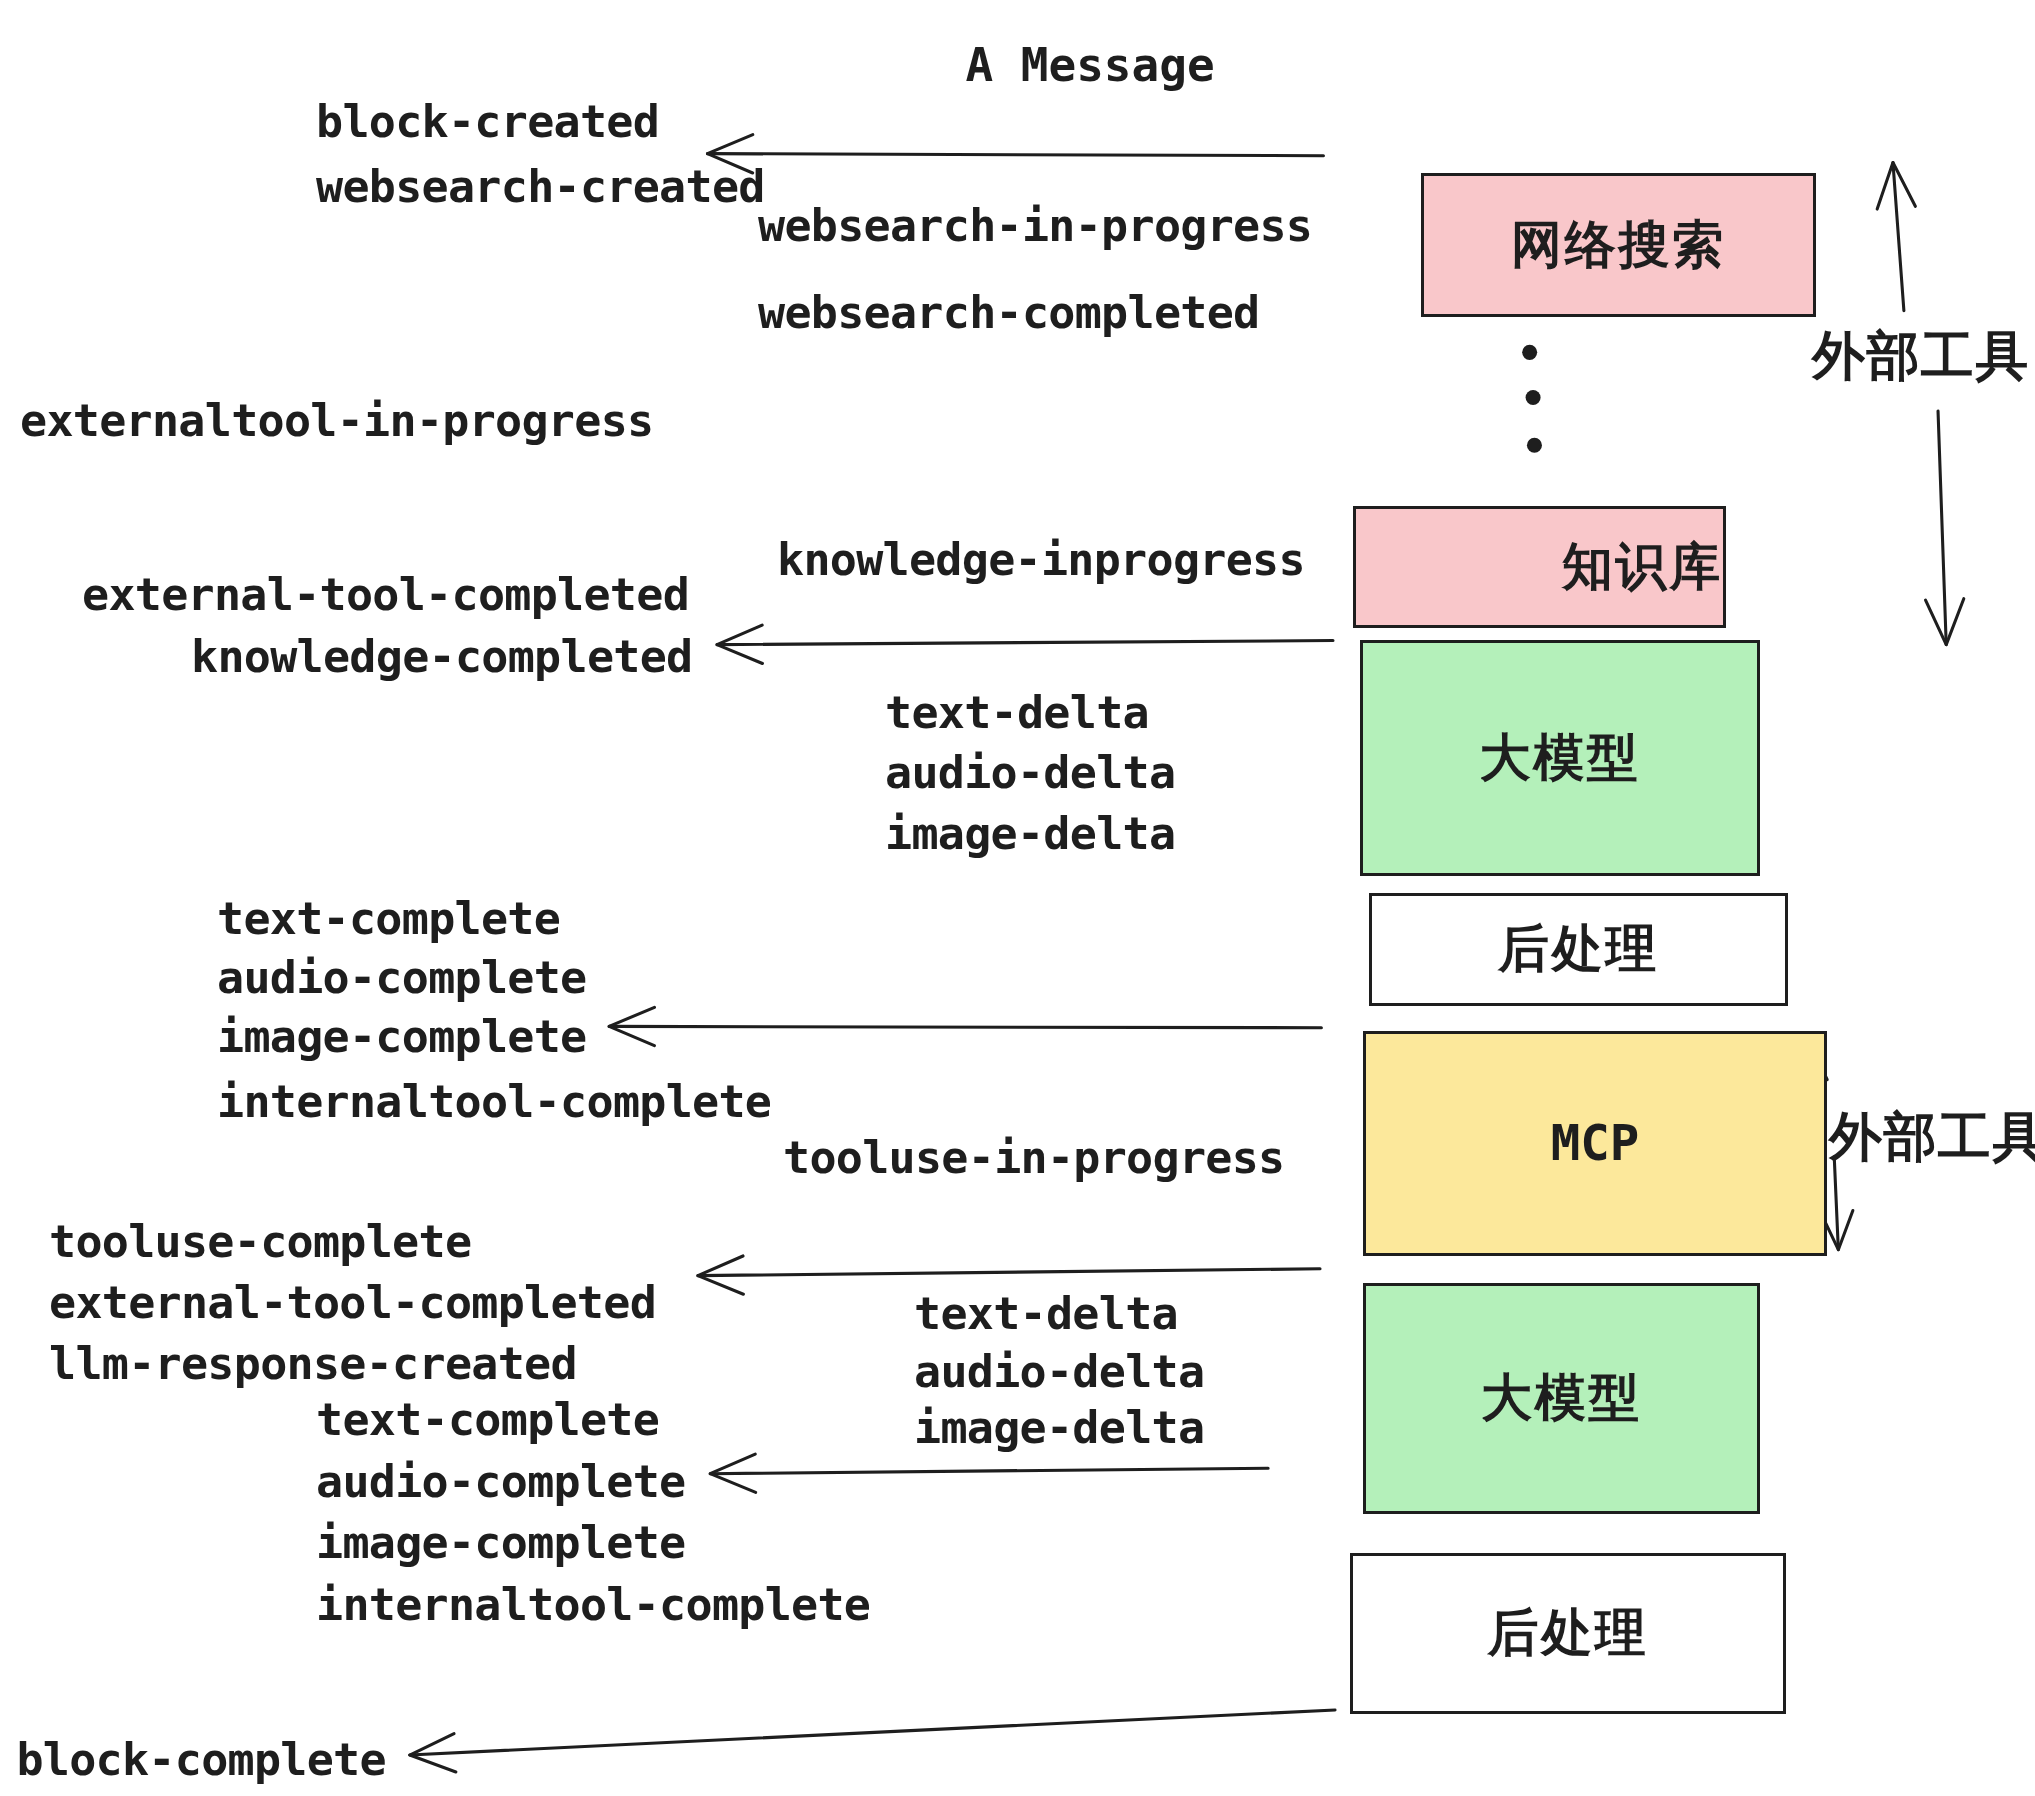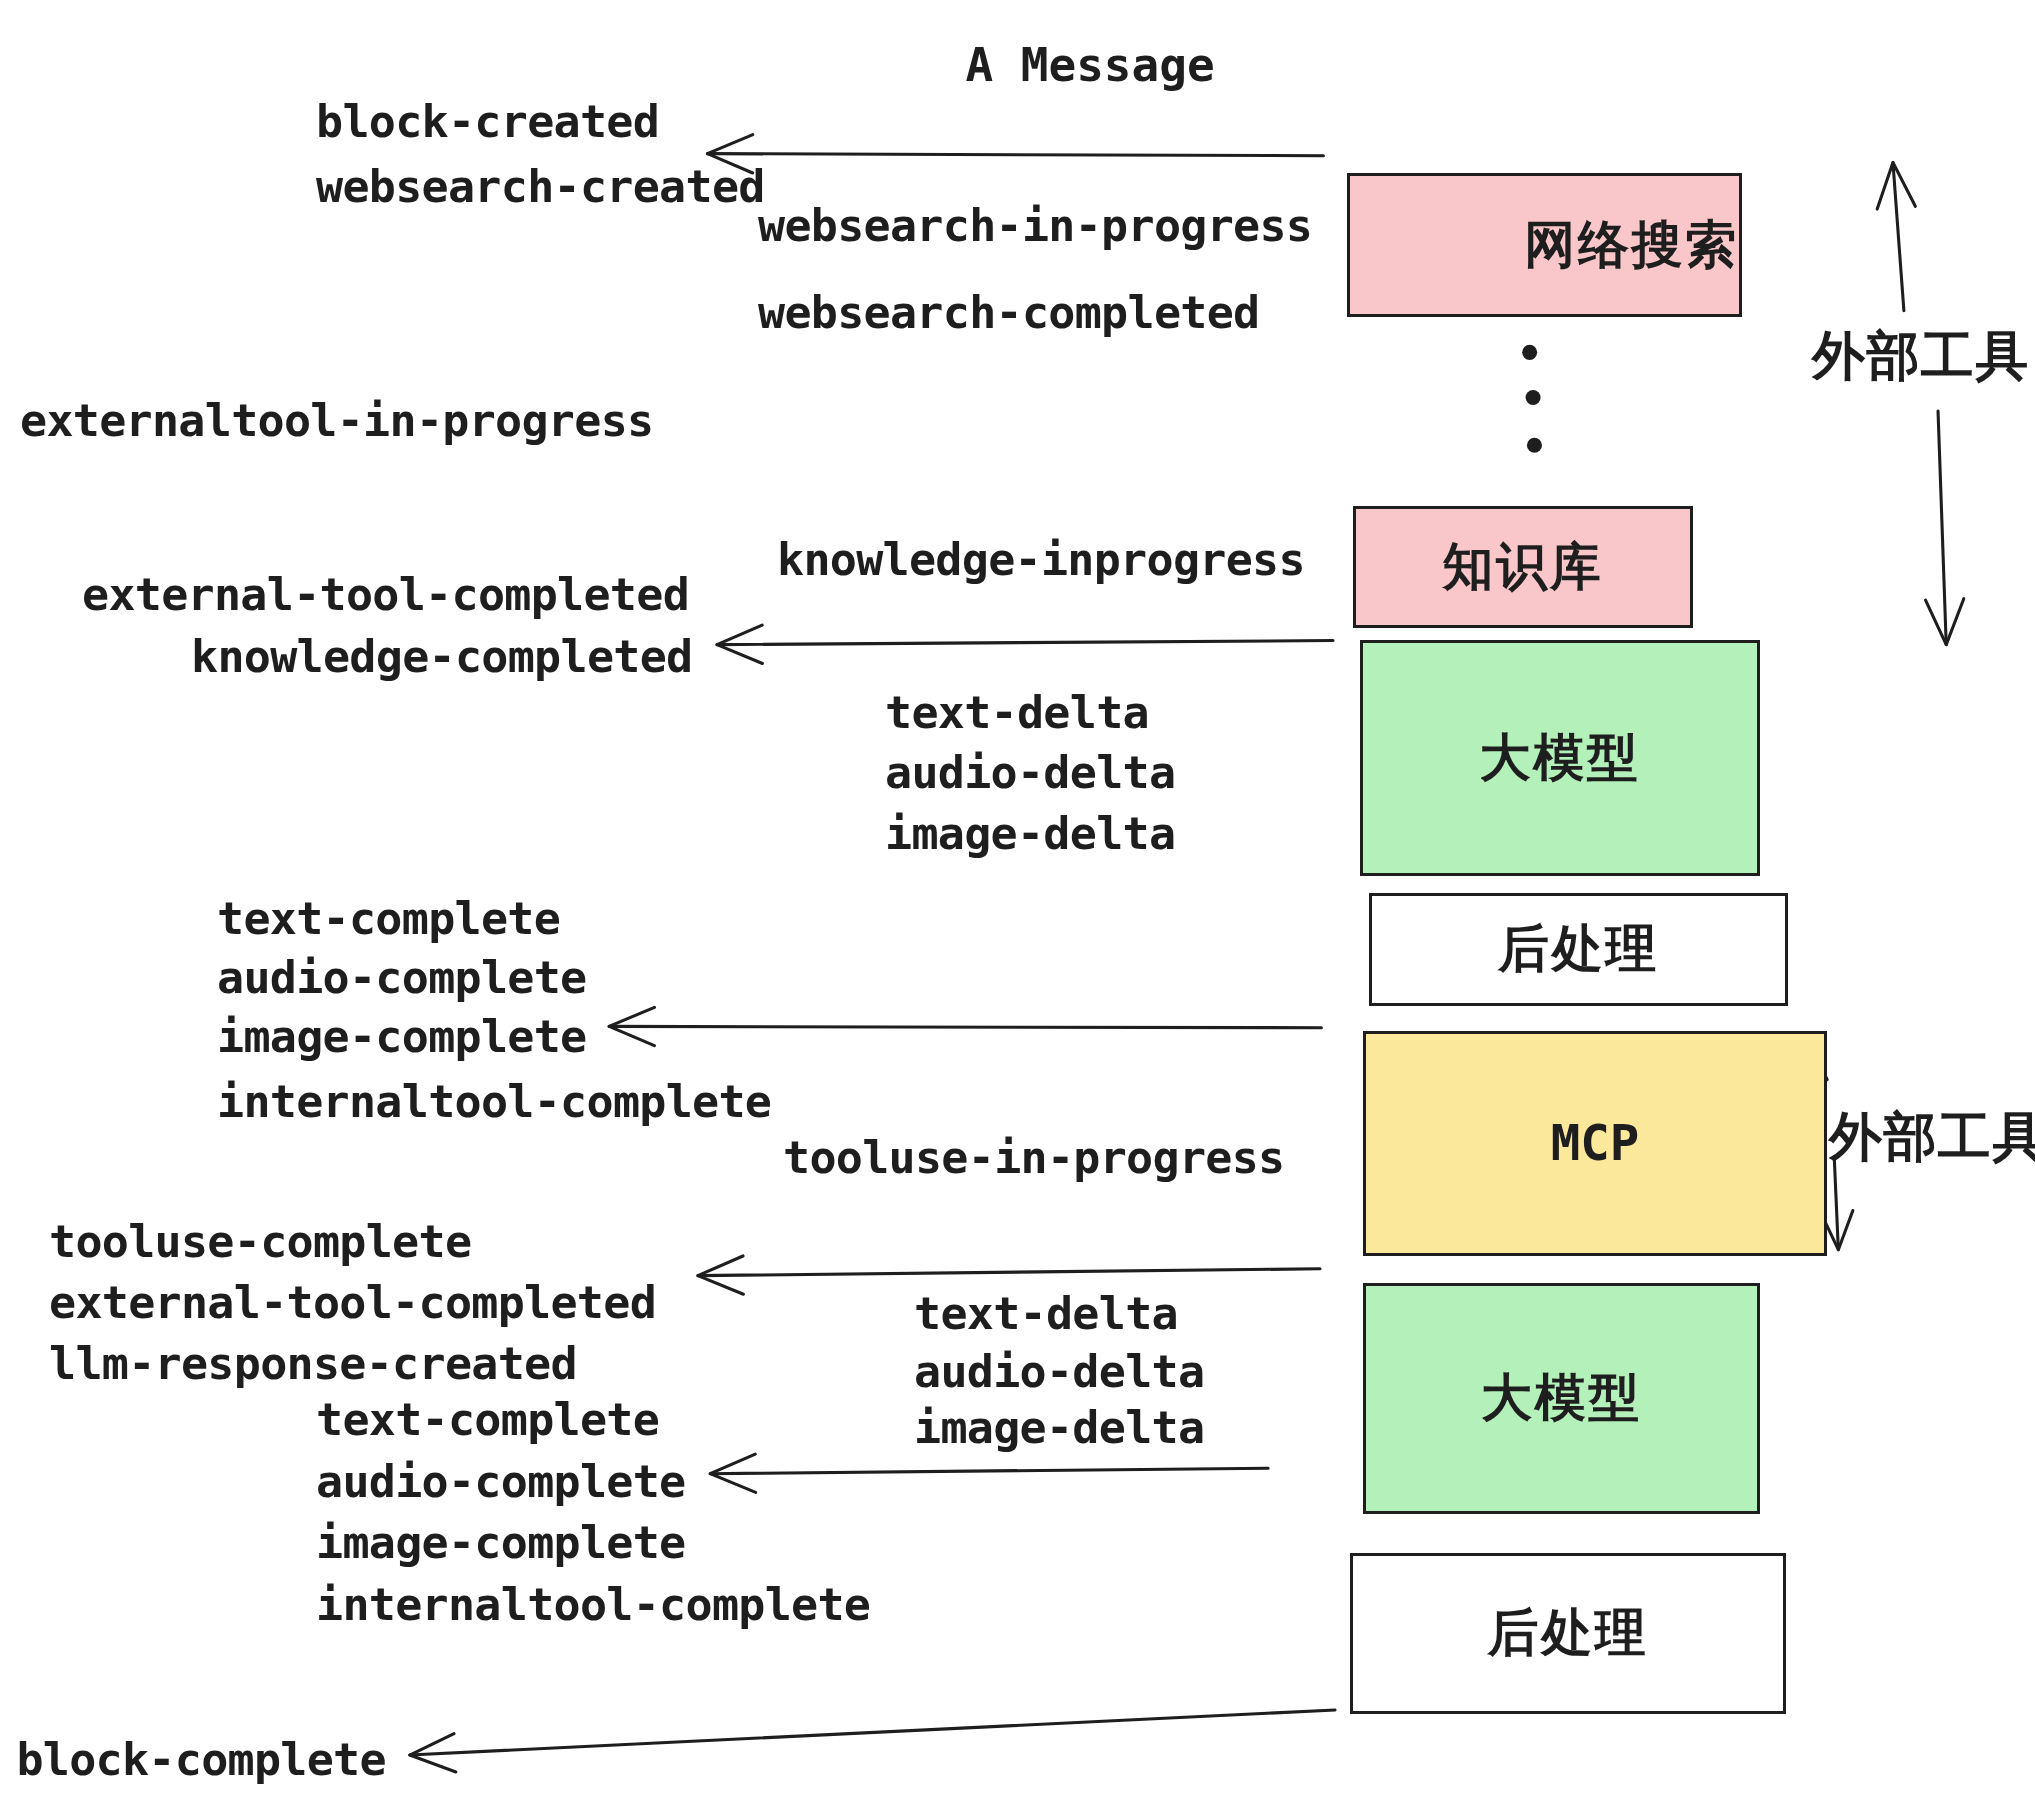--- a/index.html
+++ b/index.html
@@ -71,24 +71,24 @@
       <path d="M 2838 602 L 2850 944" fill="none" stroke="#1e1e1e" stroke-width="4.5" stroke-linecap="round" stroke-linejoin="round"></path>
       <path d="M 2875.7 876.7 L 2850 944 L 2819.7 878.7" fill="none" stroke="#1e1e1e" stroke-width="4.5" stroke-linecap="round" stroke-linejoin="round"></path>
       <path d="M 2663 1632 L 2659 1546" fill="none" stroke="#1e1e1e" stroke-width="4.5" stroke-linecap="round" stroke-linejoin="round"></path>
       <path d="M 2645.6 1582.3 L 2659 1546 L 2675.7 1580.9" fill="none" stroke="#1e1e1e" stroke-width="4.5" stroke-linecap="round" stroke-linejoin="round"></path>
       <path d="M 2686 1694 L 2692 1830" fill="none" stroke="#1e1e1e" stroke-width="4.5" stroke-linecap="round" stroke-linejoin="round"></path>
       <path d="M 2713.3 1772.6 L 2692 1830 L 2665.7 1774.7" fill="none" stroke="#1e1e1e" stroke-width="4.5" stroke-linecap="round" stroke-linejoin="round"></path>
       <circle cx="2240" cy="516" r="11" fill="#1e1e1e"></circle>
       <circle cx="2245" cy="582" r="11" fill="#1e1e1e"></circle>
       <circle cx="2247" cy="652" r="11" fill="#1e1e1e"></circle>
     </svg>
-<div class="box" style="left: 1347px; top: 173px; width: 395px; height: 144px; background: rgb(249, 199, 202); justify-content: flex-end;">
+<div class="box" style="left: 1421px; top: 173px; width: 395px; height: 144px; background: rgb(249, 199, 202);">
       <span>网络搜索</span>
     </div>
-    <div class="box" style="left: 1353px; top: 506px; width: 340px; height: 122px; background: rgb(249, 199, 202);">
+    <div class="box" style="left: 1353px; top: 506px; width: 373px; height: 122px; background: rgb(249, 199, 202); justify-content: flex-end;">
       <span>知识库</span>
     </div>
     <div class="box" style="left: 1360px; top: 640px; width: 400px; height: 236px; background: rgb(180, 240, 186);">
       <span>大模型</span>
     </div>
     <div class="box" style="left: 1369px; top: 893px; width: 419px; height: 113px; background: rgb(255, 255, 255);">
       <span>后处理</span>
     </div>
     <div class="box mono-label" style="left: 1363px; top: 1031px; width: 464px; height: 225px; background: rgb(252, 232, 155);">
       <span>MCP</span>

